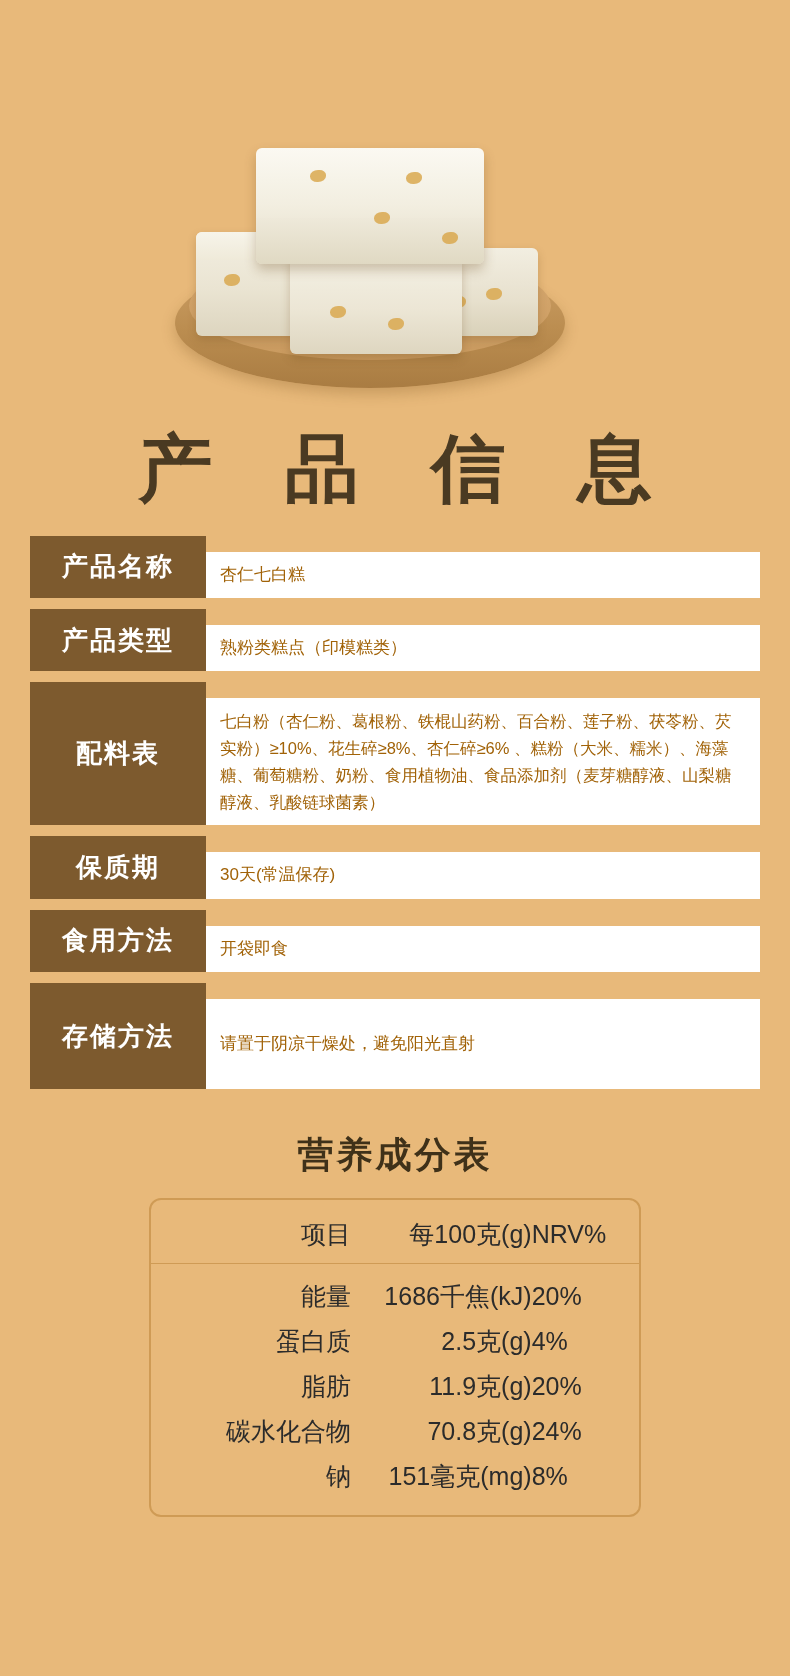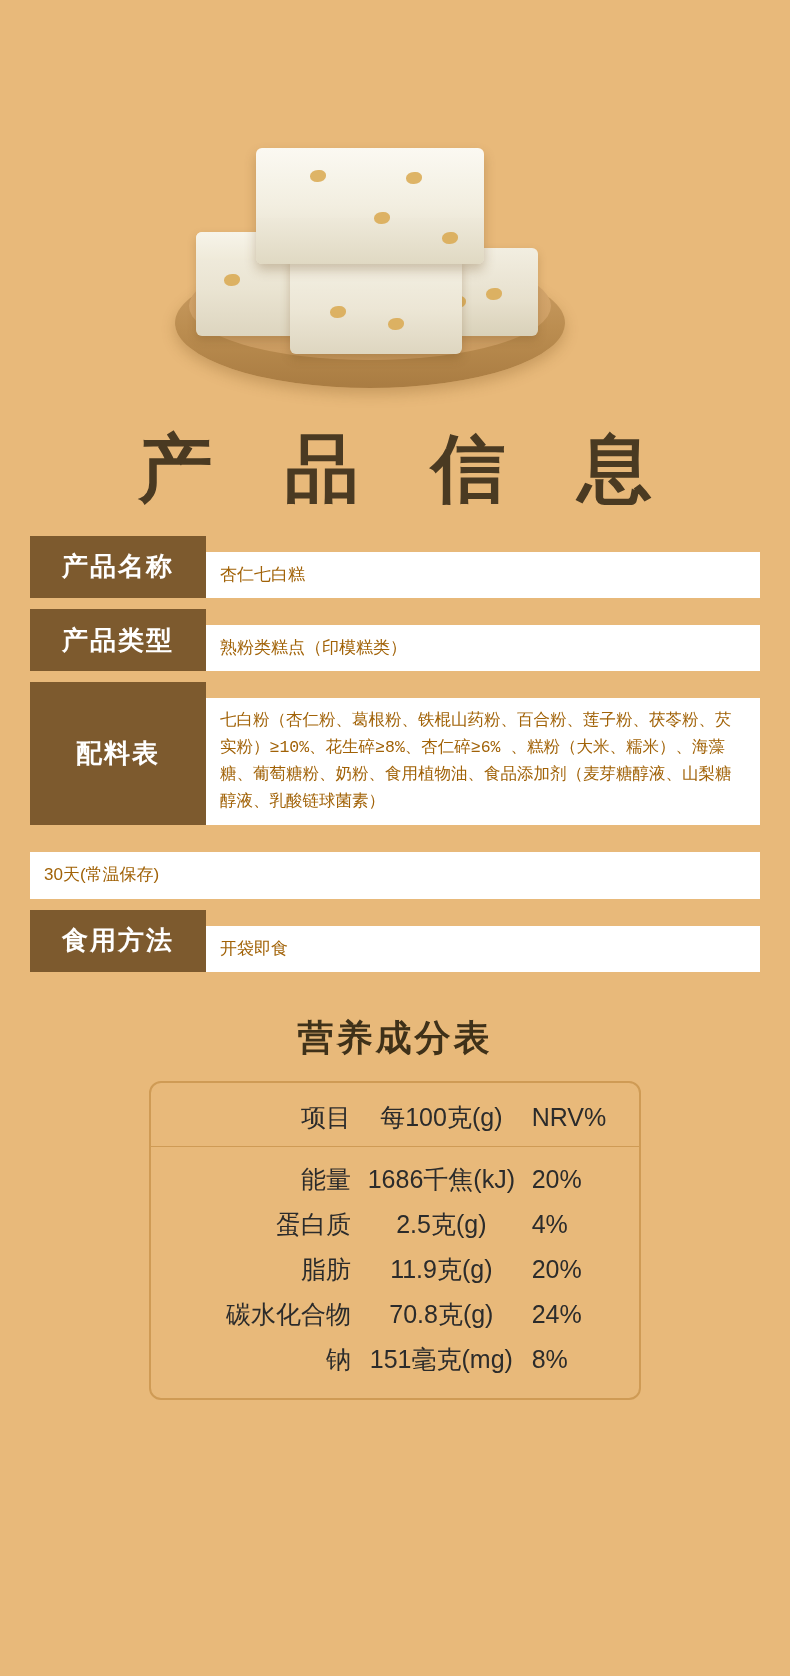--- a/index.html
+++ b/index.html
@@ -153,21 +153,21 @@
     background: #ffffff;
     color: #a16207;
     font-size: 17px;
     line-height: 1.55;
     display: flex;
     align-items: center;
     padding: 10px 14px;
     box-sizing: border-box;
     margin-top: 16px;
   }
-  .row-ingredients .info-value { font-size: 16.5px; line-height: 1.62; font-family: Liberation Mono, monospace; }
+  .row-ingredients .info-value { font-size: 16.5px; line-height: 1.62; }
   .row-storage .info-label { padding: 32px 0; }
   .row-storage .info-value { padding: 32px 14px; }
 
   
   .nutri-title {
     text-align: center;
     font-size: 36px;
     font-weight: bold;
     color: #3f3119;
     margin-top: 42px;
@@ -195,21 +195,21 @@
   .nutri-table td {
     padding: 6px 0;
   }
   .nutri-table th:nth-child(1), .nutri-table td:nth-child(1) {
     width: 41%;
     text-align: right;
     padding-left: 40px;
   }
   .nutri-table th:nth-child(2), .nutri-table td:nth-child(2) {
     width: 37%;
-    text-align: center;
+    text-align: right;
   }
   .nutri-table th:nth-child(3), .nutri-table td:nth-child(3) {
     width: 22%;
     text-align: left;
   }
   .nutri-table tbody tr:first-child td { padding-top: 16px; }
 </style>
 </head>
 <body>
 
@@ -257,28 +257,33 @@
     <div class="info-label">产品类型</div>
     <div class="info-value">熟粉类糕点（印模糕类）</div>
   </div>
 
   <div class="info-row row-ingredients">
     <div class="info-label">配料表</div>
     <div class="info-value">七白粉（杏仁粉、葛根粉、铁棍山药粉、百合粉、莲子粉、茯苓粉、芡实粉）≥10%、花生碎≥8%、杏仁碎≥6% 、糕粉（大米、糯米）、海藻糖、葡萄糖粉、奶粉、食用植物油、食品添加剂（麦芽糖醇液、山梨糖醇液、乳酸链球菌素）</div>
   </div>
 
   <div class="info-row">
+    <div class="info-label">保质期</div>
     <div class="info-value">30天(常温保存)</div>
   </div>
 
   <div class="info-row">
     <div class="info-label">食用方法</div>
     <div class="info-value">开袋即食</div>
   </div>
 
+  <div class="info-row row-storage">
+    <div class="info-label">存储方法</div>
+    <div class="info-value">请置于阴凉干燥处，避免阳光直射</div>
+  </div>
 
 </div>
 
 <div class="nutri-title">营养成分表</div>
 
 <div class="nutri-box">
   <table class="nutri-table">
     <thead>
       <tr>
         <th>项目</th>

